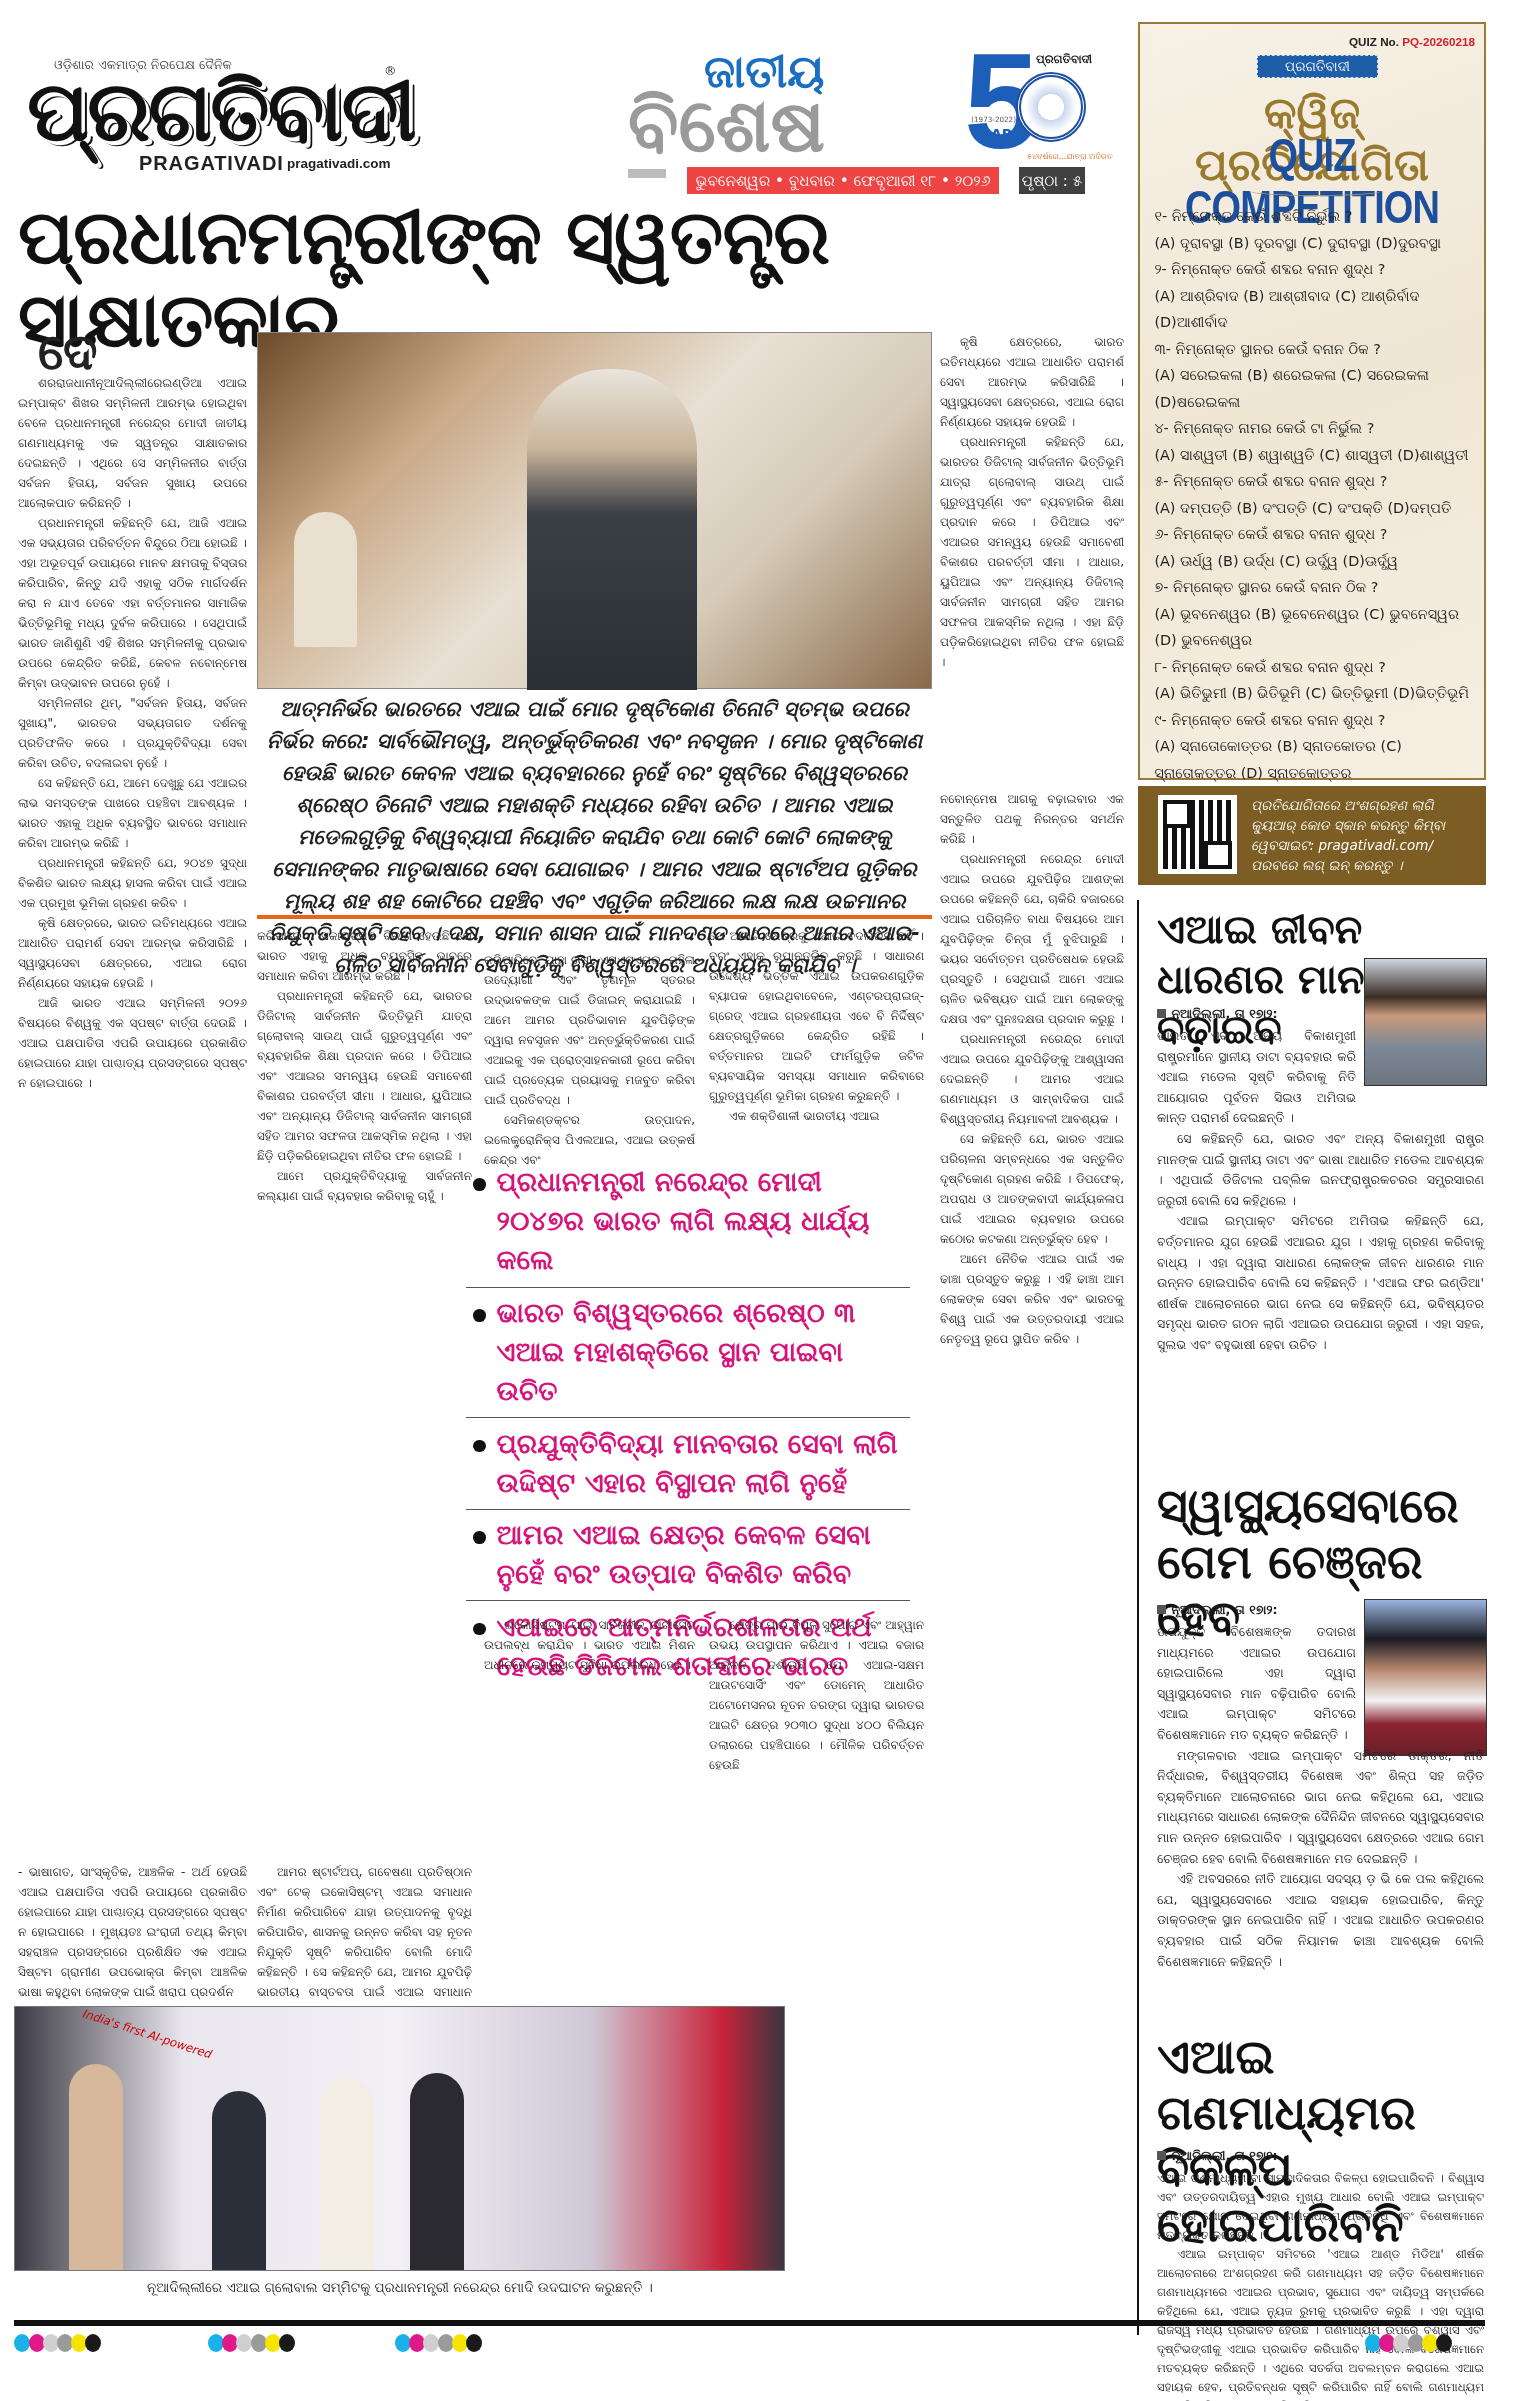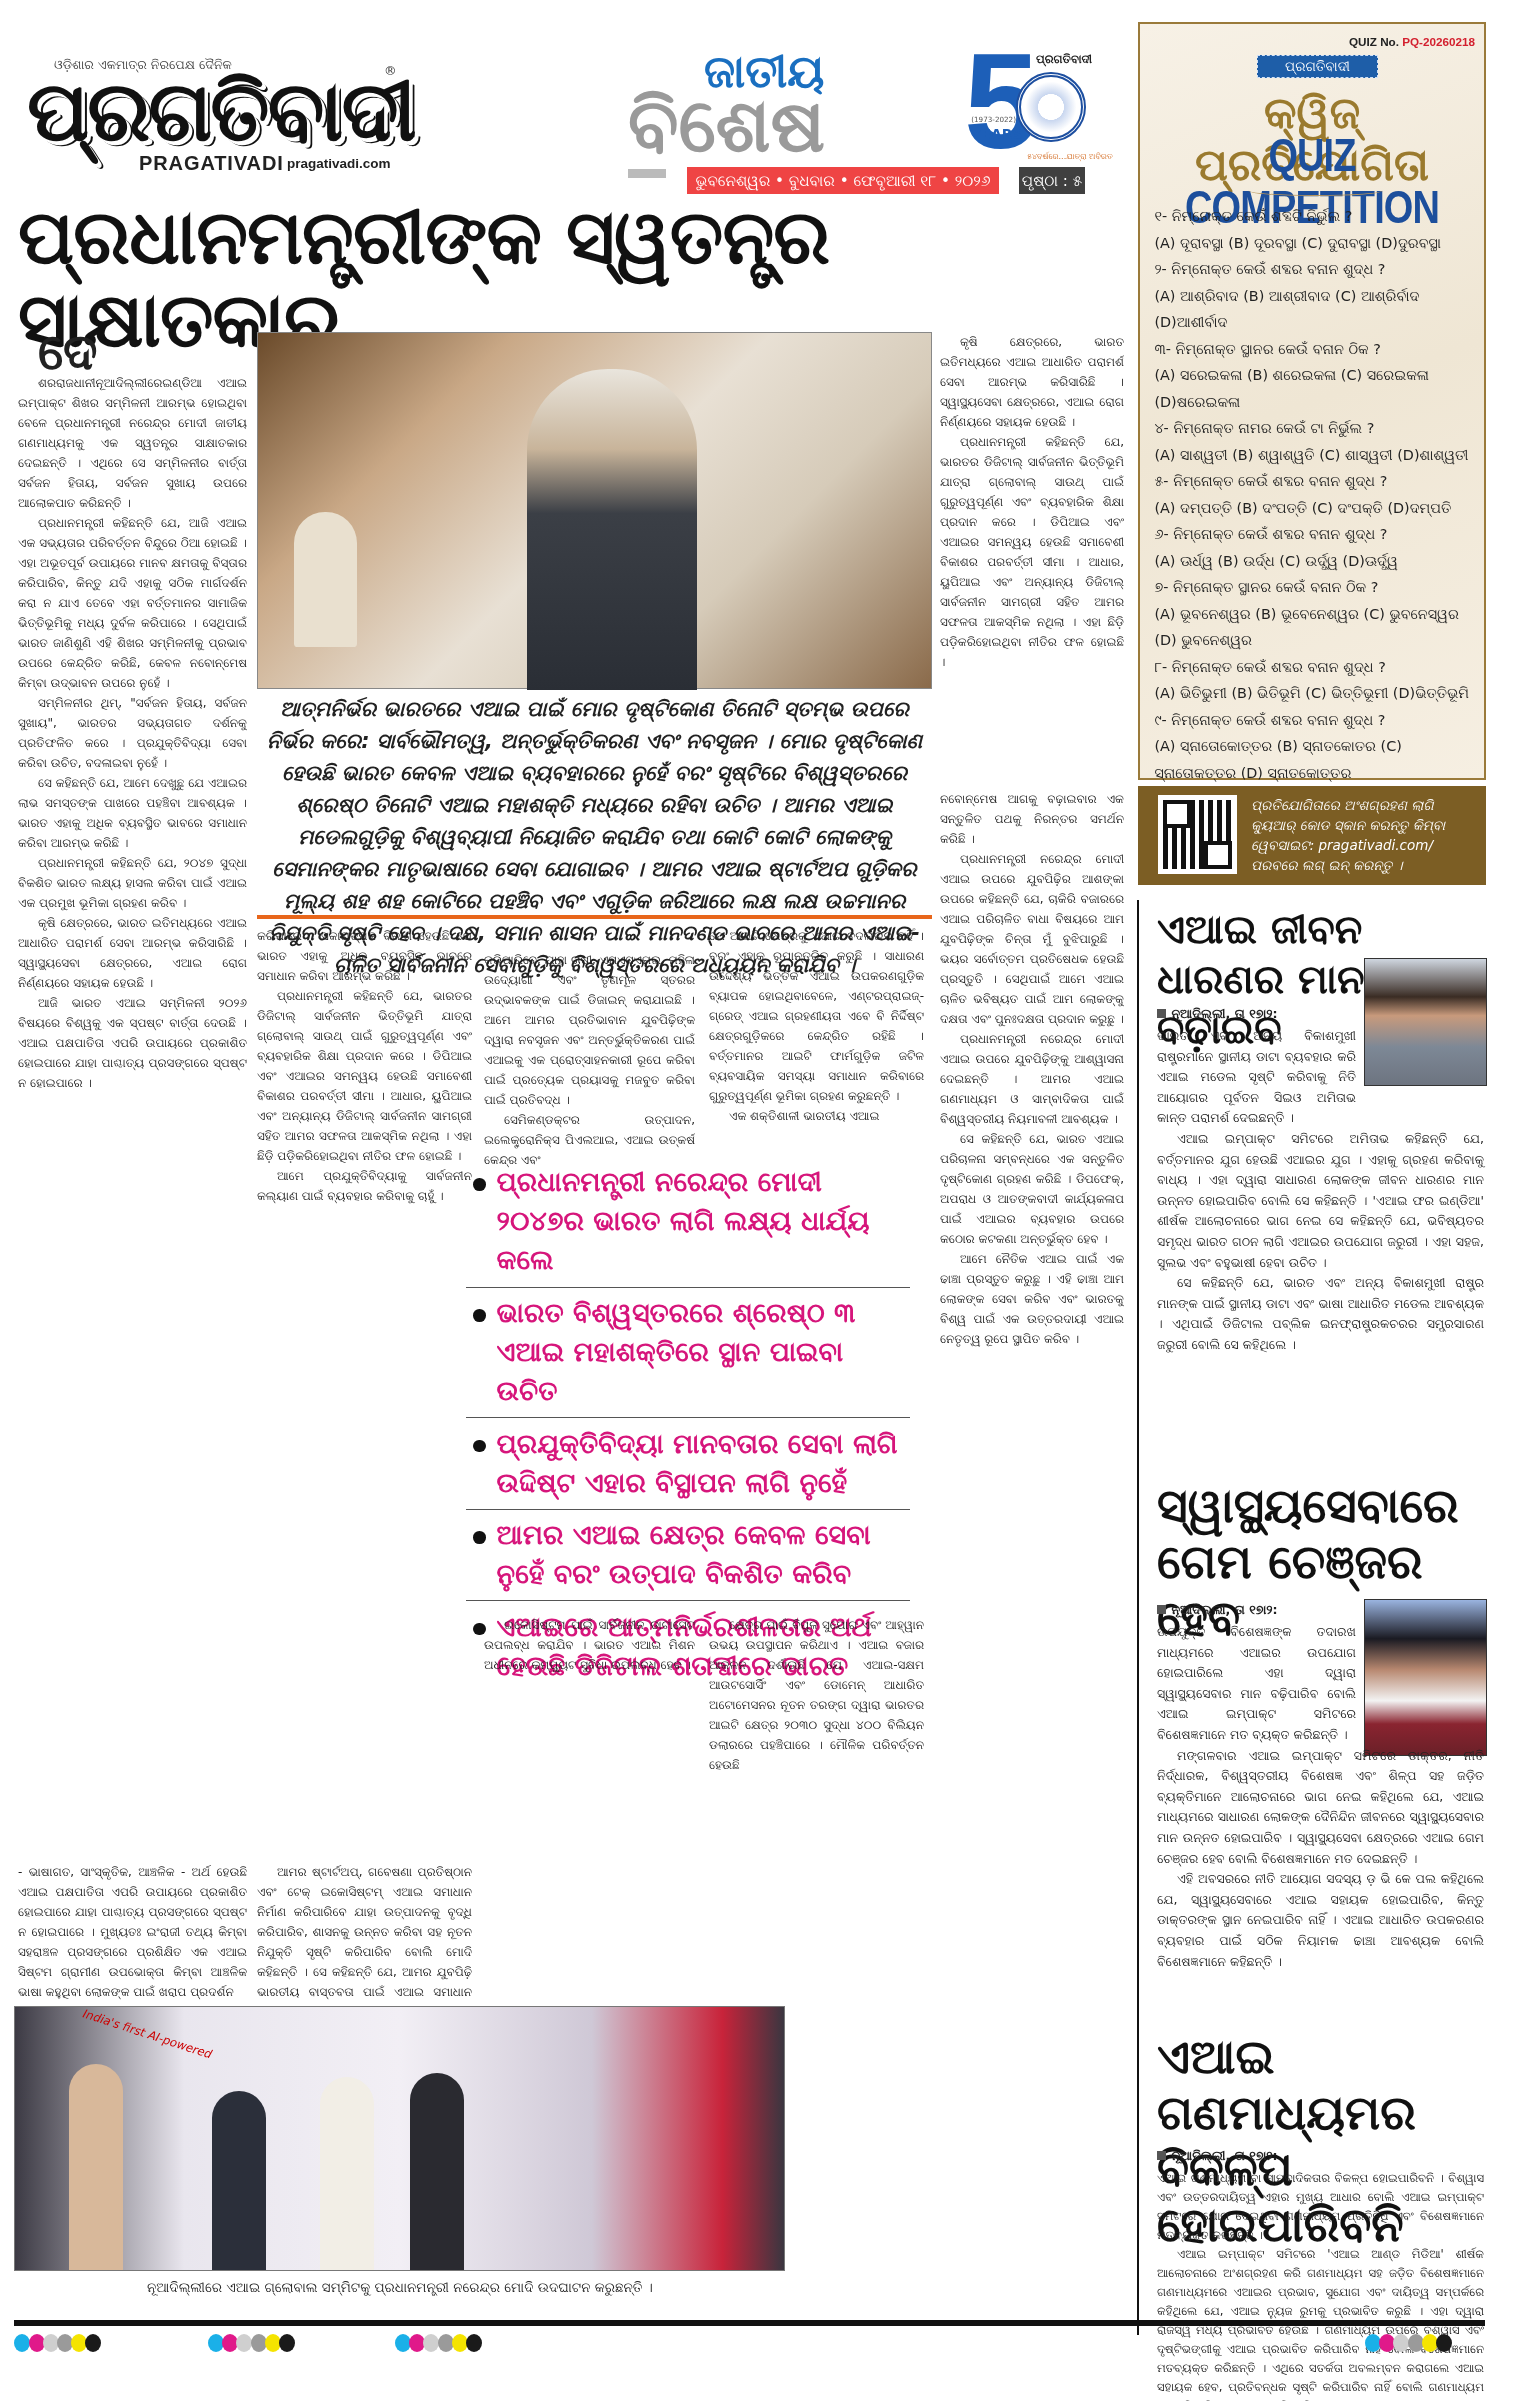--- a/index.html
+++ b/index.html
@@ -273,22 +273,22 @@
   <div class="qr-text">ପ୍ରତିଯୋଗିତାରେ ଅଂଶଗ୍ରହଣ ଲାଗି କ୍ୟୁଆର୍ କୋଡ ସ୍କାନ କରନ୍ତୁ କିମ୍ବା ୱେବସାଇଟ: pragativadi.com/ ପରବରେ ଲଗ୍ ଇନ୍ କରନ୍ତୁ ।</div>
 </section>
 
 <div class="side-frame"></div>
 
 <h2 class="side-head" style="top:904px; width:323px;">ଏଆଇ ଜୀବନ ଧାରଣର ମାନ ବଢ଼ାଇବ</h2>
 <div class="side-photo" style="left:1364px; top:958px; width:123px; height:128px; background:linear-gradient(180deg,#cfd6e0 0%,#3a2c24 30%,#c89a7c 45%,#7d8896 70%,#6d7480 100%);"></div>
 <div class="side-dateline" style="top:1006px;">ନୂଆଦିଲ୍ଲୀ, ତା ୧୭ା୨:</div>
 <div class="side-body" style="left:1157px; top:1026px; width:327px; height:417px;">
   <p style="text-indent:0; width:199px;">ଭାରତ ଏବଂ ଅନ୍ୟ ବିକାଶମୁଖୀ ରାଷ୍ଟ୍ରମାନେ ସ୍ଥାନୀୟ ଡାଟା ବ୍ୟବହାର କରି ଏଆଇ ମଡେଲ ସୃଷ୍ଟି କରିବାକୁ ନିତି ଆୟୋଗର ପୂର୍ବତନ ସିଇଓ ଅମିତାଭ କାନ୍ତ ପରାମର୍ଶ ଦେଇଛନ୍ତି ।</p>
+  <p>ସେ କହିଛନ୍ତି ଯେ, ଭାରତ ଏବଂ ଅନ୍ୟ ବିକାଶମୁଖୀ ରାଷ୍ଟ୍ର ମାନଙ୍କ ପାଇଁ ସ୍ଥାନୀୟ ଡାଟା ଏବଂ ଭାଷା ଆଧାରିତ ମଡେଲ ଆବଶ୍ୟକ । ଏଥିପାଇଁ ଡିଜିଟାଲ ପବ୍ଲିକ ଇନଫ୍ରାଷ୍ଟ୍ରକଚରର ସମ୍ପ୍ରସାରଣ ଜରୁରୀ ବୋଲି ସେ କହିଥିଲେ ।</p>
   <p>ଏଆଇ ଇମ୍ପାକ୍ଟ ସମିଟରେ ଅମିତାଭ କହିଛନ୍ତି ଯେ, ବର୍ତ୍ତମାନର ଯୁଗ ହେଉଛି ଏଆଇର ଯୁଗ । ଏହାକୁ ଗ୍ରହଣ କରିବାକୁ ବାଧ୍ୟ । ଏହା ଦ୍ୱାରା ସାଧାରଣ ଲୋକଙ୍କ ଜୀବନ ଧାରଣର ମାନ ଉନ୍ନତ ହୋଇପାରିବ ବୋଲି ସେ କହିଛନ୍ତି । 'ଏଆଇ ଫର ଇଣ୍ଡିଆ' ଶୀର୍ଷକ ଆଲୋଚନାରେ ଭାଗ ନେଇ ସେ କହିଛନ୍ତି ଯେ, ଭବିଷ୍ୟତର ସମୃଦ୍ଧ ଭାରତ ଗଠନ ଲାଗି ଏଆଇର ଉପଯୋଗ ଜରୁରୀ । ଏହା ସହଜ, ସୁଲଭ ଏବଂ ବହୁଭାଷୀ ହେବା ଉଚିତ ।</p>
-  <p>ସେ କହିଛନ୍ତି ଯେ, ଭାରତ ଏବଂ ଅନ୍ୟ ବିକାଶମୁଖୀ ରାଷ୍ଟ୍ର ମାନଙ୍କ ପାଇଁ ସ୍ଥାନୀୟ ଡାଟା ଏବଂ ଭାଷା ଆଧାରିତ ମଡେଲ ଆବଶ୍ୟକ । ଏଥିପାଇଁ ଡିଜିଟାଲ ପବ୍ଲିକ ଇନଫ୍ରାଷ୍ଟ୍ରକଚରର ସମ୍ପ୍ରସାରଣ ଜରୁରୀ ବୋଲି ସେ କହିଥିଲେ ।</p>
 </div>
 
 <h2 class="side-head" style="top:1478px; width:327px; font-size:47px; line-height:56px;">ସ୍ୱାସ୍ଥ୍ୟସେବାରେ ଗେମ ଚେଞ୍ଜର ହେବ</h2>
 <div class="side-photo" style="left:1364px; top:1599px; width:123px; height:157px; background:linear-gradient(180deg,#9ab4e0 0%,#1a1a22 25%,#b88870 45%,#f3f3f3 65%,#8a2430 80%,#6a2028 100%);"></div>
 <div class="side-dateline" style="top:1602px;">ନୂଆଦିଲ୍ଲୀ, ତା ୧୭ା୨:</div>
 <div class="side-body" style="left:1157px; top:1622px; width:327px; height:395px;">
   <p style="text-indent:0; width:199px;">ଉପଯୁକ୍ତ ବିଶେଷଜ୍ଞଙ୍କ ତଦାରଖ ମାଧ୍ୟମରେ ଏଆଇର ଉପଯୋଗ ହୋଇପାରିଲେ ଏହା ଦ୍ୱାରା ସ୍ୱାସ୍ଥ୍ୟସେବାର ମାନ ବଢ଼ିପାରିବ ବୋଲି ଏଆଇ ଇମ୍ପାକ୍ଟ ସମିଟରେ ବିଶେଷଜ୍ଞମାନେ ମତ ବ୍ୟକ୍ତ କରିଛନ୍ତି ।</p>
   <p>ମଙ୍ଗଳବାର ଏଆଇ ଇମ୍ପାକ୍ଟ ସମିଟରେ ଡାକ୍ତର, ନୀତି ନିର୍ଦ୍ଧାରକ, ବିଶ୍ୱସ୍ତରୀୟ ବିଶେଷଜ୍ଞ ଏବଂ ଶିଳ୍ପ ସହ ଜଡ଼ିତ ବ୍ୟକ୍ତିମାନେ ଆଲୋଚନାରେ ଭାଗ ନେଇ କହିଥିଲେ ଯେ, ଏଆଇ ମାଧ୍ୟମରେ ସାଧାରଣ ଲୋକଙ୍କ ଦୈନିନ୍ଦିନ ଜୀବନରେ ସ୍ୱାସ୍ଥ୍ୟସେବାର ମାନ ଉନ୍ନତ ହୋଇପାରିବ । ସ୍ୱାସ୍ଥ୍ୟସେବା କ୍ଷେତ୍ରରେ ଏଆଇ ଗେମ ଚେଞ୍ଜର ହେବ ବୋଲି ବିଶେଷଜ୍ଞମାନେ ମତ ଦେଇଛନ୍ତି ।</p>
   <p>ଏହି ଅବସରରେ ନୀତି ଆୟୋଗ ସଦସ୍ୟ ଡ଼ ଭି କେ ପଲ କହିଥିଲେ ଯେ, ସ୍ୱାସ୍ଥ୍ୟସେବାରେ ଏଆଇ ସହାୟକ ହୋଇପାରିବ, କିନ୍ତୁ ଡାକ୍ତରଙ୍କ ସ୍ଥାନ ନେଇପାରିବ ନାହିଁ । ଏଆଇ ଆଧାରିତ ଉପକରଣର ବ୍ୟବହାର ପାଇଁ ସଠିକ ନିୟାମକ ଢାଞ୍ଚା ଆବଶ୍ୟକ ବୋଲି ବିଶେଷଜ୍ଞମାନେ କହିଛନ୍ତି ।</p>
 </div>

